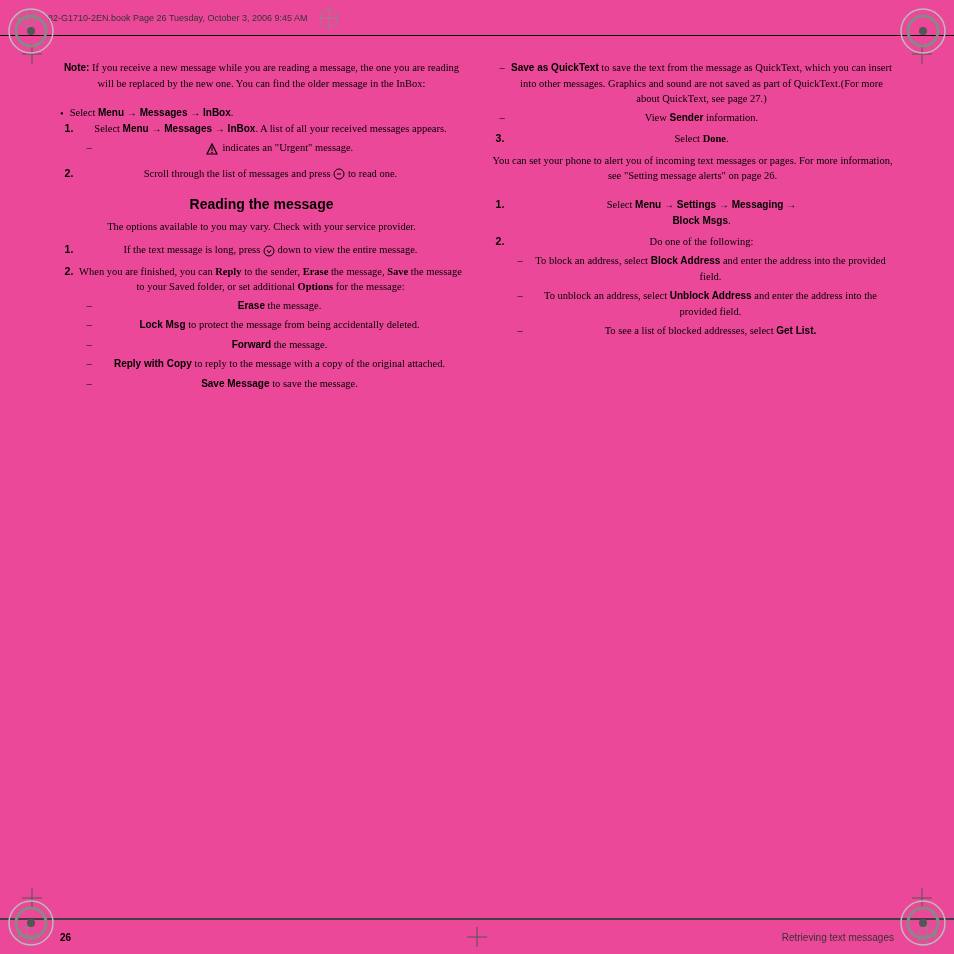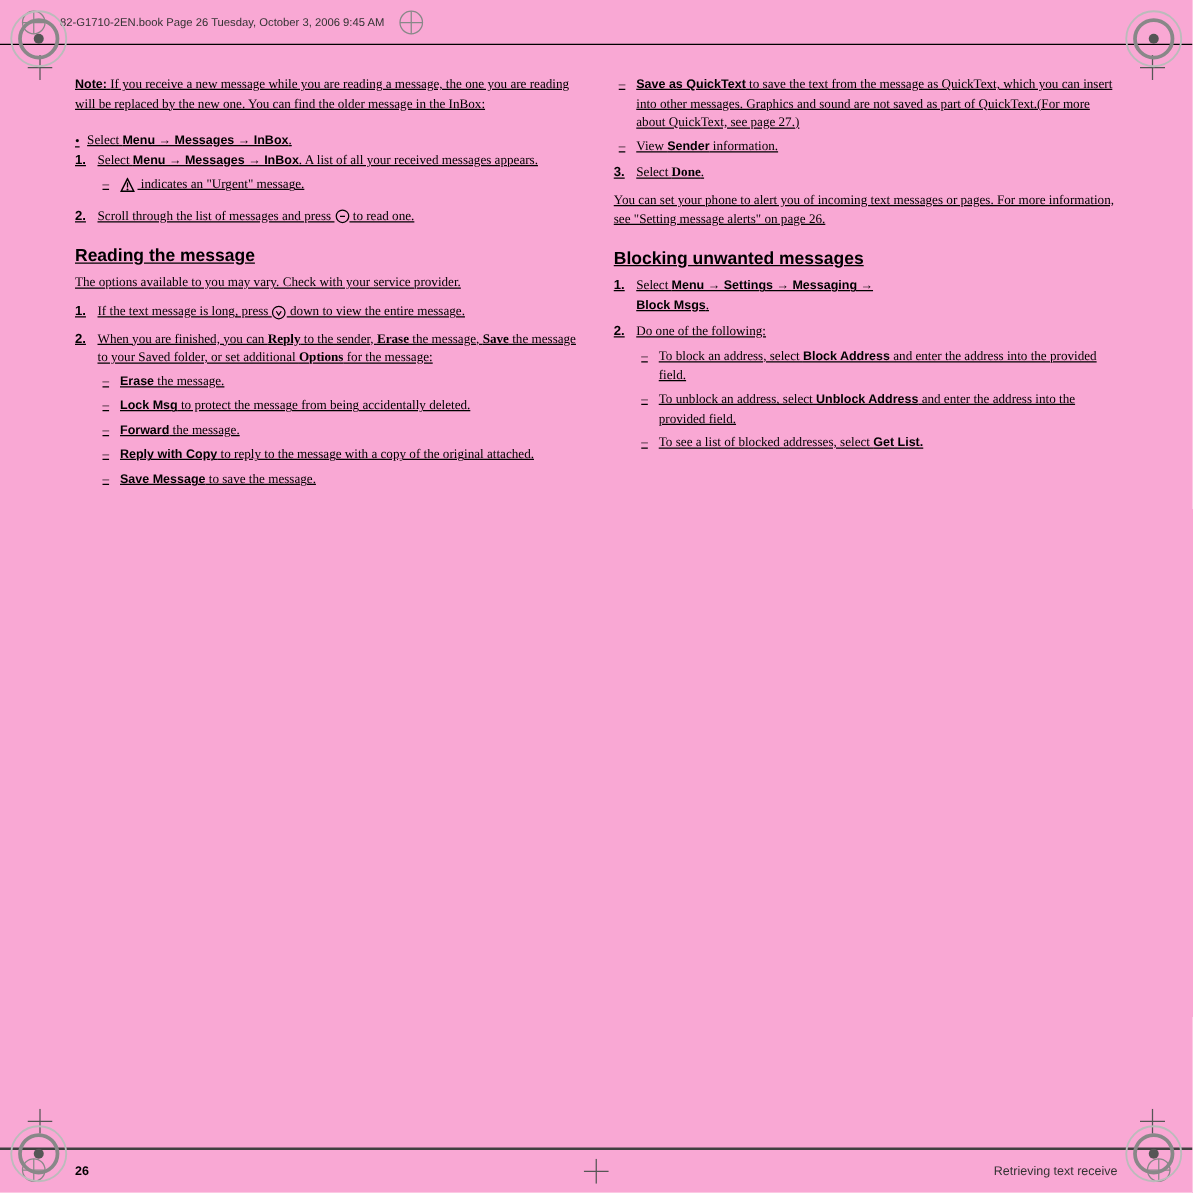--- a/index.html
+++ b/index.html
@@ -11,21 +11,22 @@
       font-family: 'Times New Roman', Times, serif;
       font-size: 11px;
       color: #000000;
       overflow: hidden;
     }
 
     .page {
       width: 954px;
       height: 954px;
       position: relative;
-      background: #f9a8d4;
+      background: #ec4899;
+      text-align: center;
     }
 
     
     .header-bar {
       position: absolute;
       top: 0;
       left: 0;
       right: 0;
       height: 36px;
       border-bottom: 1px solid #000;
@@ -68,21 +69,20 @@
 
     
     .content {
       position: absolute;
       top: 50px;
       left: 60px;
       right: 60px;
       bottom: 50px;
       display: flex;
       gap: 28px;
-      text-decoration: underline;
     }
 
     .col-left {
       flex: 1;
       padding-top: 10px;
     }
 
     .col-right {
       flex: 1;
       padding-top: 10px;
@@ -309,21 +309,20 @@
 
       <div class="num-item" style="margin-top:6px;">
         <span class="num">3.</span>
         <div class="num-content">Select <span class="bold">Done</span>.</div>
       </div>
 
       <div style="font-size:10.5px; line-height:1.45; margin-bottom:14px;">
         You can set your phone to alert you of incoming text messages or pages. For more information, see "Setting message alerts" on page 26.
       </div>
 
-      <div class="section-heading">Blocking unwanted messages</div>
 
       <div class="num-item">
         <span class="num">1.</span>
         <div class="num-content">
           Select <span class="bold-sans">Menu → Settings → Messaging →<br>Block Msgs</span>.
         </div>
       </div>
 
       <div class="num-item">
         <span class="num">2.</span>
@@ -371,21 +370,21 @@
       <line x1="2" y1="11" x2="20" y2="11" stroke="#888" stroke-width="1"></line>
     </svg>
 
     <span class="footer-page-num">26</span>
 
     <svg width="20" height="20" style="position:absolute; left:50%; bottom:7px; transform:translateX(-50%);">
       <line x1="10" y1="0" x2="10" y2="20" stroke="#555" stroke-width="1"></line>
       <line x1="0" y1="10" x2="20" y2="10" stroke="#555" stroke-width="1"></line>
     </svg>
 
-    <span class="footer-title">Retrieving text receive</span>
+    <span class="footer-title">Retrieving text messages</span>
 
     <svg width="22" height="22" style="position:absolute; right:16px; bottom:7px;">
       <circle cx="11" cy="11" r="9" fill="none" stroke="#888" stroke-width="1"></circle>
       <line x1="11" y1="2" x2="11" y2="20" stroke="#888" stroke-width="1"></line>
       <line x1="2" y1="11" x2="20" y2="11" stroke="#888" stroke-width="1"></line>
     </svg>
   </div>
 
   <svg width="50" height="50" style="position:absolute; top:6px; left:6px;">
     <circle cx="25" cy="25" r="22" fill="none" stroke="#bbb" stroke-width="1.5"></circle>

